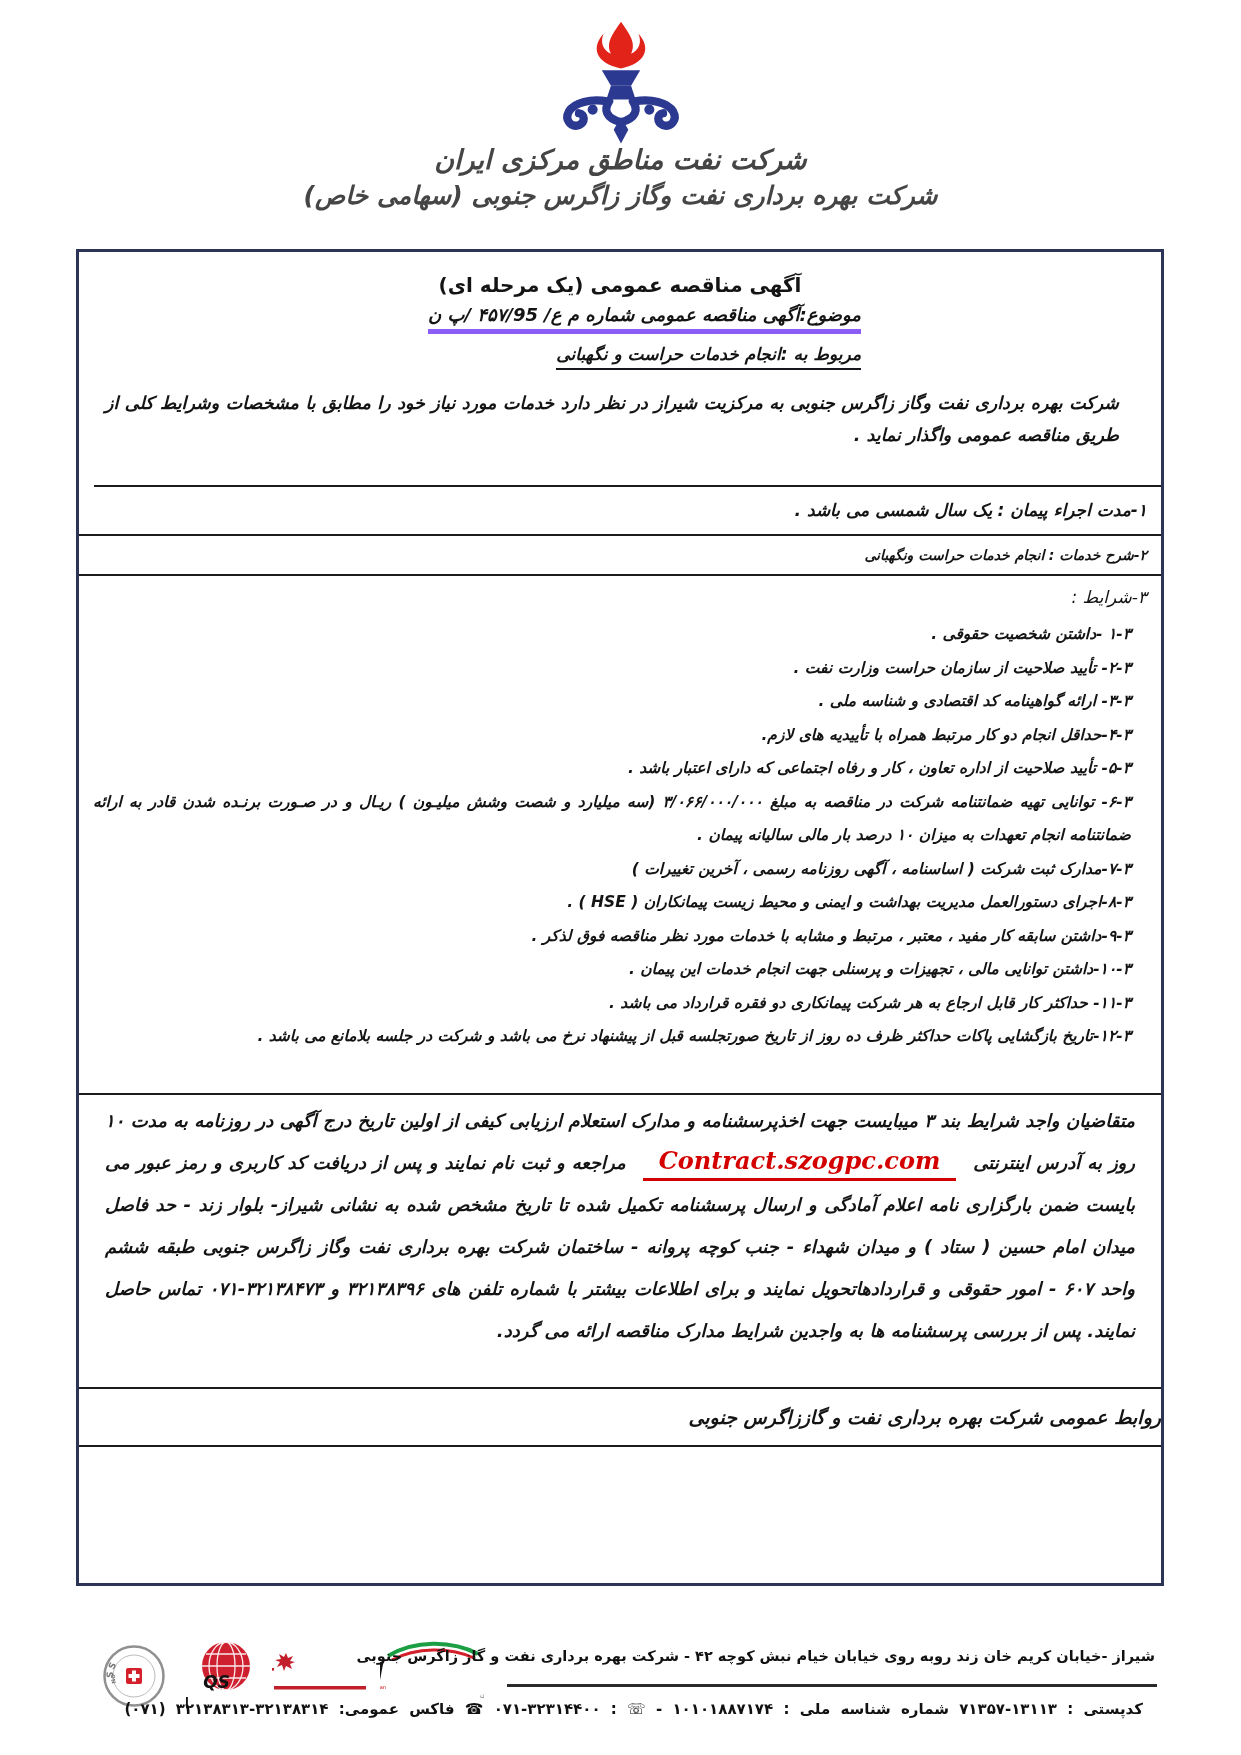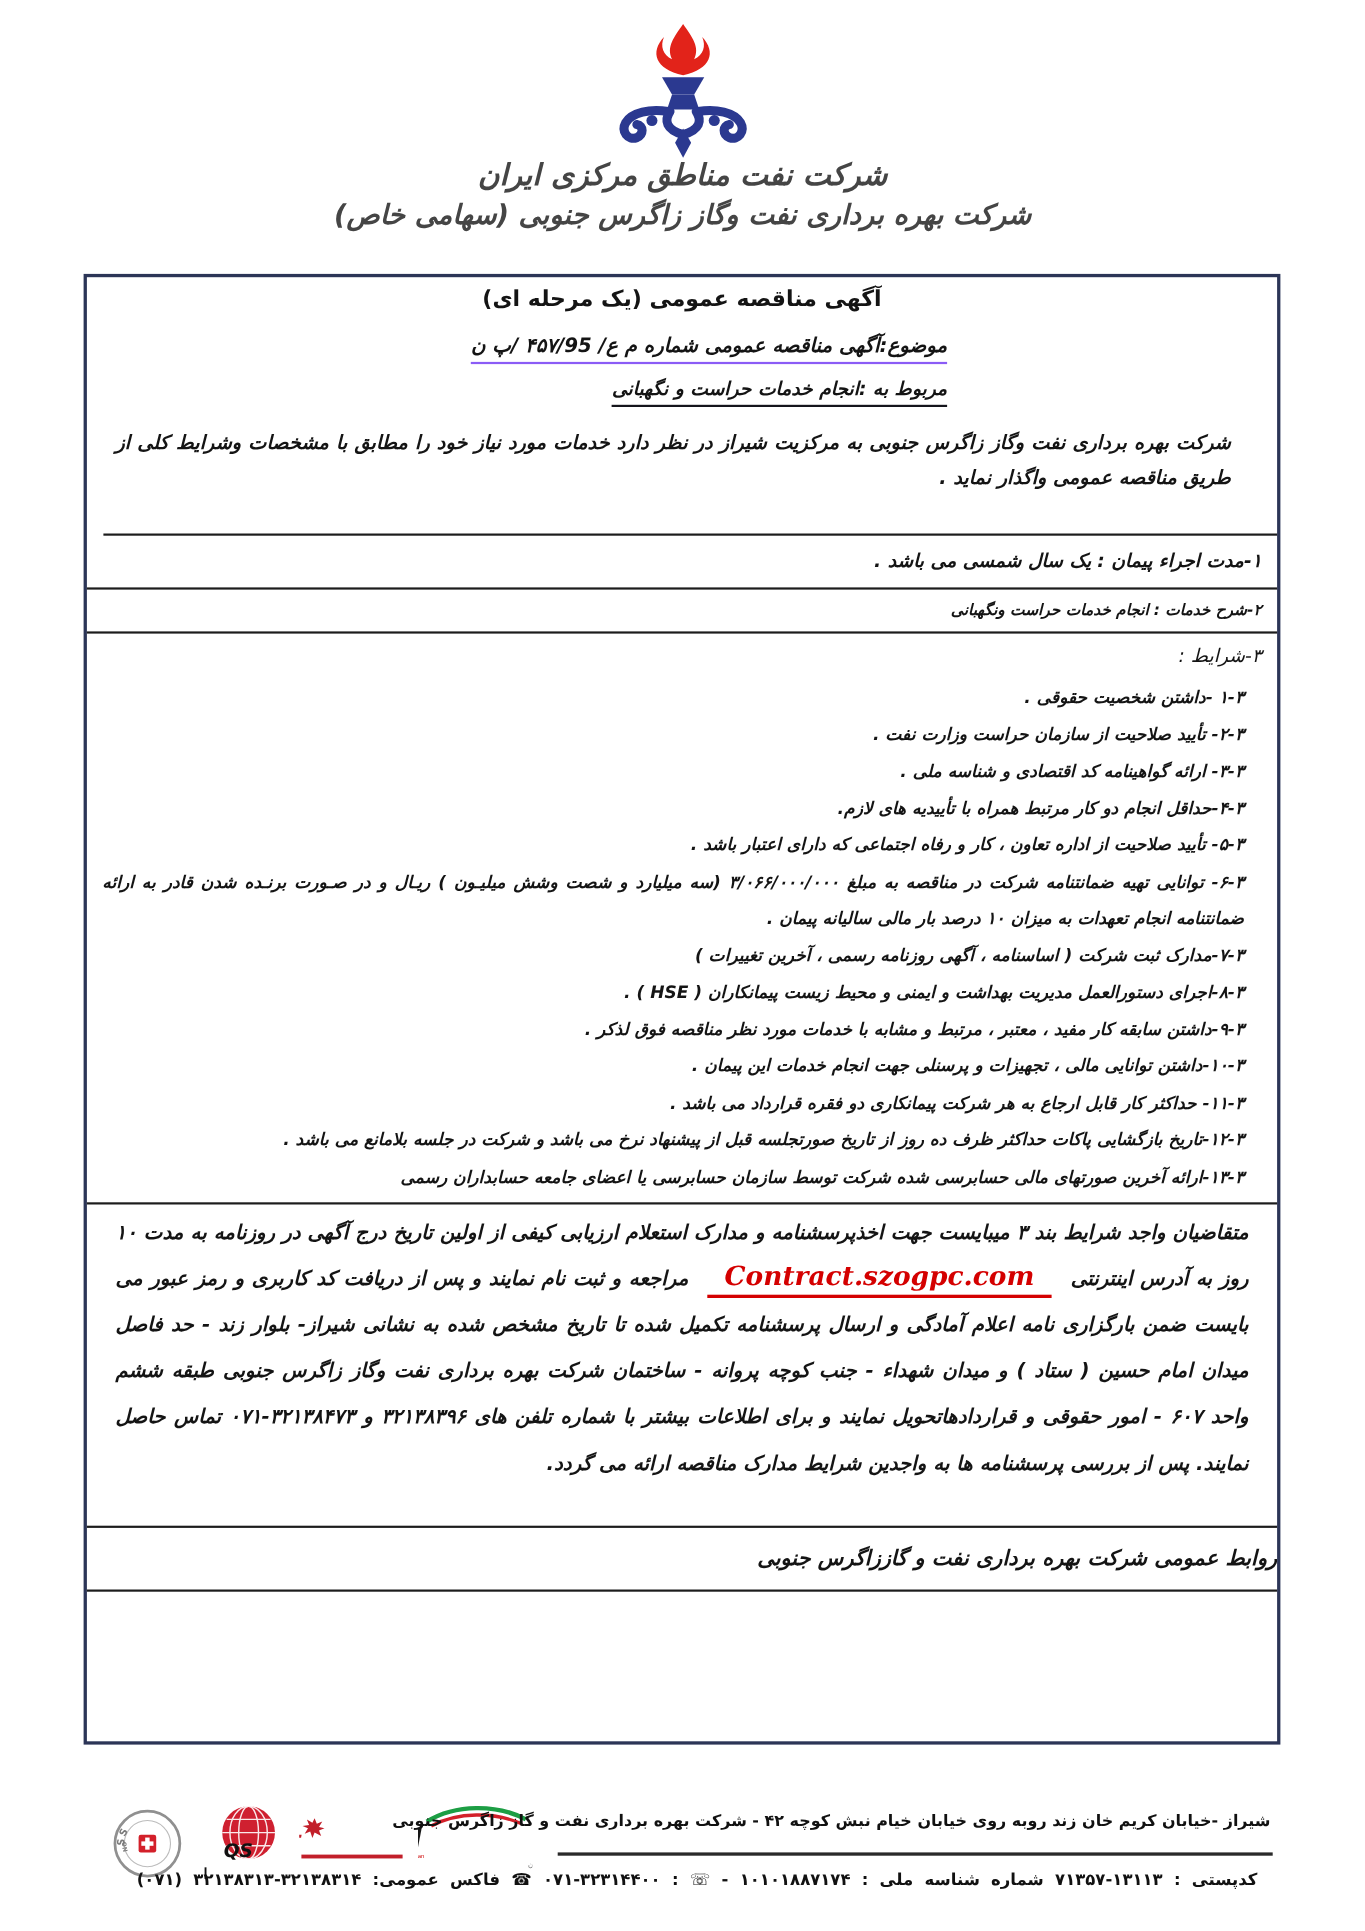--- a/index.html
+++ b/index.html
@@ -10,24 +10,24 @@
   
   .logo-wrap{position:absolute; top:20px; left:0; right:0; display:flex; justify-content:center;}
   .cal{position:absolute; width:100%; text-align:center; color:#454545; font-style:italic; font-weight:bold;}
   .cal1{top:144px; font-size:27px;}
   .cal2{top:181px; font-size:25px;}
   
   .main-box{
     position:absolute; top:249px; left:76px; width:1088px; height:1337px;
     border:3px solid #2c3557; box-sizing:border-box;
   }
-  .box-title{padding-top:7px; text-align:center; font-size:20px; font-weight:bold;}
+  .box-title{padding-top:21px; text-align:center; font-size:20px; font-weight:bold;}
   .subject{
     position:absolute; top:52px; right:300px; font-size:18px; font-weight:bold; font-style:italic;
-    border-bottom:2px solid #8b5cf6; padding-bottom:4px; white-space:nowrap;
+    border-bottom:5px solid #8b5cf6; padding-bottom:4px; white-space:nowrap;
   }
   .related{
     position:absolute; top:92px; right:300px; font-size:17px; font-weight:bold; font-style:italic;
     border-bottom:2px solid #15151c; padding-bottom:4px; white-space:nowrap;
   }
   .intro{
     position:absolute; top:135px; right:42px; left:26px; font-size:17.5px; font-weight:bold; font-style:italic;
     text-align:justify; line-height:32px;
   }
   .rows{position:absolute; top:233px; left:0; right:0;}
@@ -113,21 +113,20 @@
         <div class="cond">۳-۳- ارائه گواهینامه کد اقتصادی و شناسه ملی .</div>
         <div class="cond">۴-۳-حداقل انجام دو کار مرتبط همراه با تأییدیه های لازم.</div>
         <div class="cond">۵-۳- تأیید صلاحیت از اداره تعاون ، کار و رفاه اجتماعی که دارای اعتبار باشد .</div>
         <div class="cond">۶-۳- توانایی تهیه ضمانتنامه شرکت در مناقصه به مبلغ ۳/۰۶۶/۰۰۰/۰۰۰ (سه میلیارد و شصت وشش میلیـون ) ریـال و در صـورت برنـده شدن قادر به ارائه ضمانتنامه انجام تعهدات  به میزان ۱۰  درصد بار مالی سالیانه پیمان .</div>
         <div class="cond">۷-۳-مدارک ثبت شرکت ( اساسنامه ، آگهی روزنامه رسمی ، آخرین تغییرات )</div>
         <div class="cond">۸-۳-اجرای دستورالعمل مدیریت بهداشت و  ایمنی و محیط زیست پیمانکاران (  HSE ) .</div>
         <div class="cond">۹-۳-داشتن سابقه کار مفید ، معتبر ، مرتبط و مشابه با خدمات مورد نظر مناقصه فوق لذکر .</div>
         <div class="cond">۱۰-۳-داشتن توانایی مالی ، تجهیزات و پرسنلی جهت انجام خدمات این پیمان .</div>
         <div class="cond">۱۱-۳-  حداکثر کار قابل ارجاع به هر شرکت پیمانکاری دو فقره قرارداد می باشد .</div>
         <div class="cond">۱۲-۳-تاریخ بازگشایی پاکات  حداکثر ظرف ده روز از تاریخ صورتجلسه قبل از پیشنهاد نرخ می باشد و شرکت در جلسه بلامانع می باشد .</div>
-        <div class="cond">۱۳-۳-ارائه آخرین صورتهای مالی حسابرسی شده شرکت توسط سازمان حسابرسی یا اعضای جامعه حسابداران رسمی</div>
       </div>
       <div class="row row4">
         <span>متقاضیان واجد شرایط بند ۳ میبایست جهت اخذپرسشنامه و مدارک استعلام ارزیابی کیفی از اولین تاریخ درج آگهی در روزنامه به مدت ۱۰ روز به آدرس اینترنتی</span>
         <span class="url">Contract.szogpc.com</span>
         <span>مراجعه و ثبت نام نمایند  و پس از دریافت کد کاربری و رمز عبور می بایست ضمن بارگزاری نامه اعلام آمادگی و ارسال پرسشنامه تکمیل شده  تا تاریخ مشخص شده به نشانی  شیراز- بلوار زند -  حد فاصل میدان امام حسین ( ستاد ) و میدان شهداء -  جنب کوچه پروانه -  ساختمان شرکت  بهره برداری نفت وگاز زاگرس جنوبی طبقه ششم واحد ۶۰۷ - امور حقوقی و قراردادهاتحویل نمایند و برای اطلاعات بیشتر  با شماره تلفن های ۳۲۱۳۸۳۹۶ و ۳۲۱۳۸۴۷۳-۰۷۱ تماس حاصل نمایند. پس از بررسی پرسشنامه ها به واجدین شرایط مدارک مناقصه ارائه می گردد.</span>
       </div>
       <div class="row row5">روابط عمومی شرکت بهره برداری نفت و گاززاگرس جنوبی</div>
     </div>
   </div>
 

